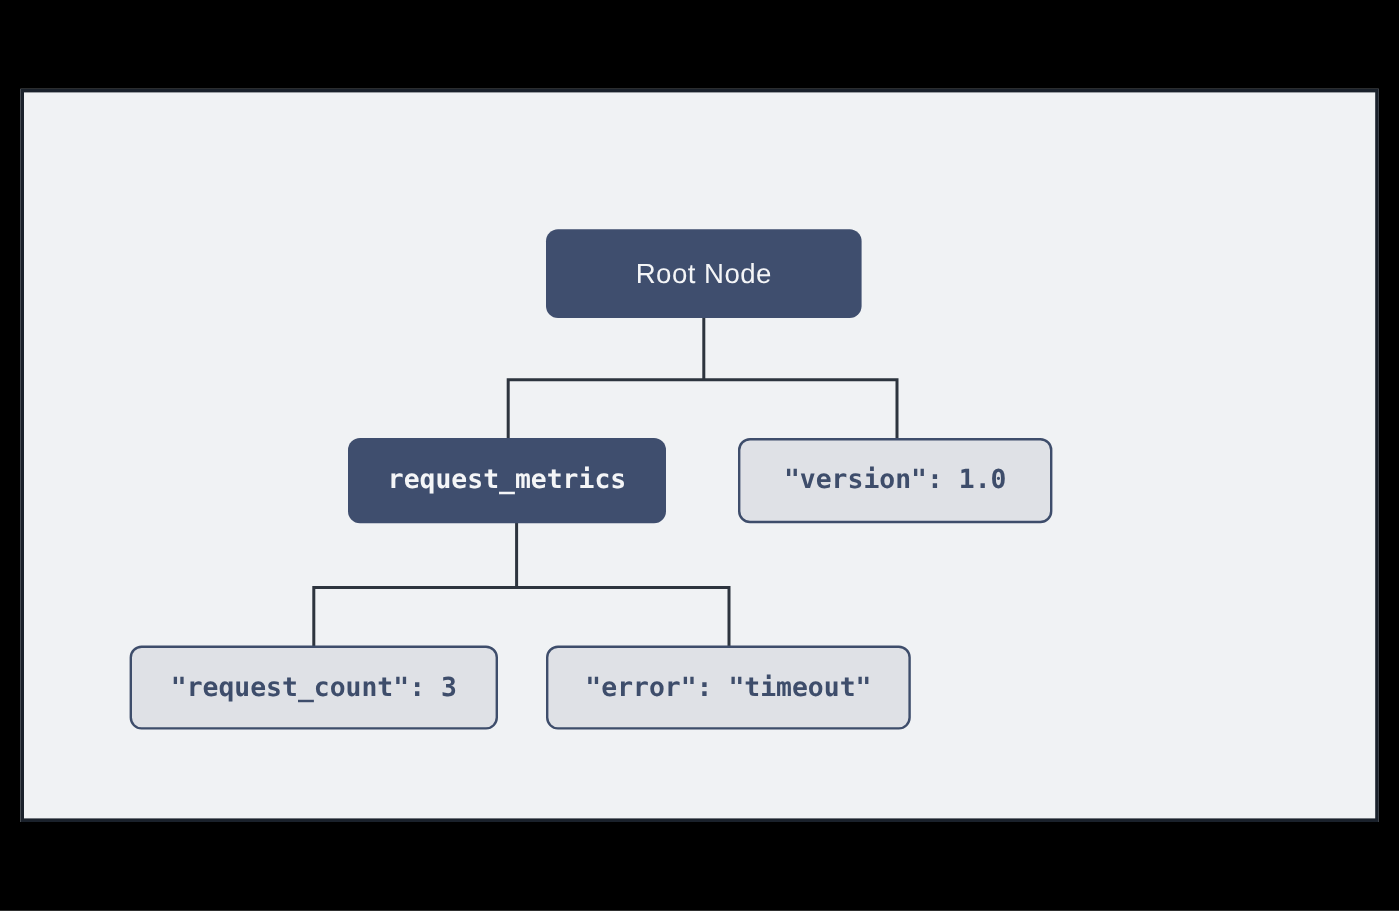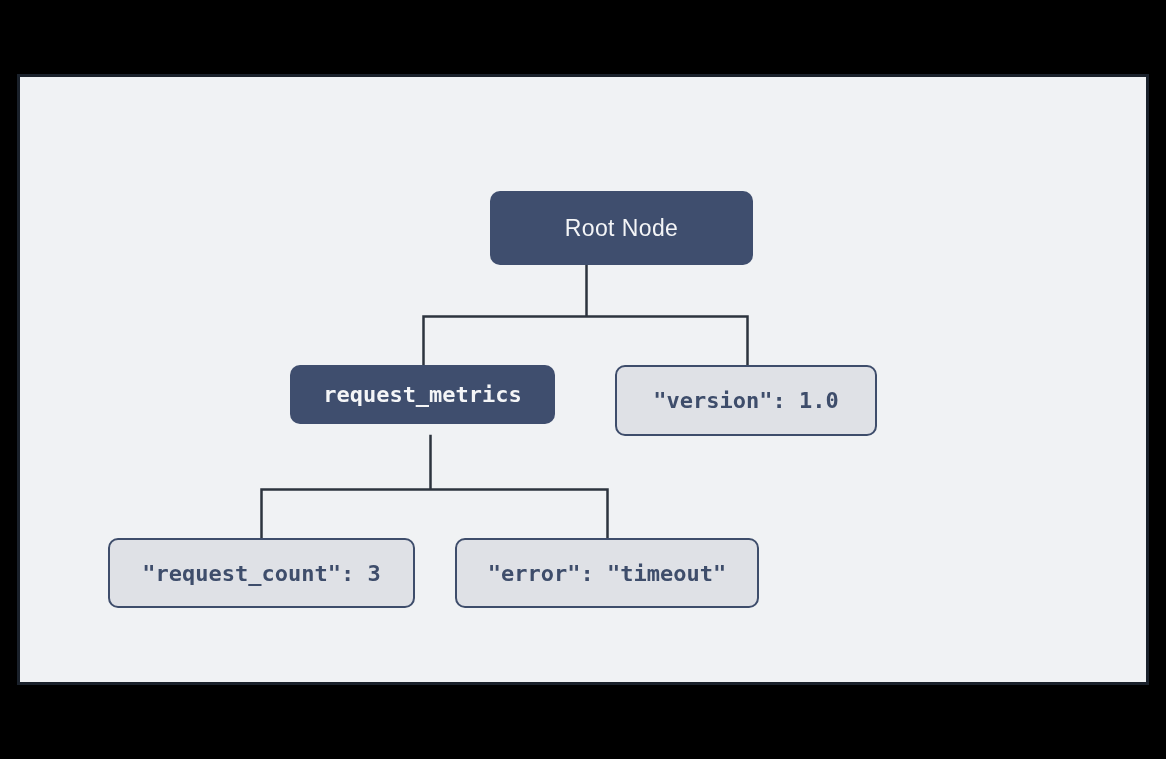--- a/index.html
+++ b/index.html
@@ -71,25 +71,25 @@
 </head>
 <body>
 
 <div class="panel"></div>
 
 <svg class="connectors" viewBox="0 0 1166 759" xmlns="http://www.w3.org/2000/svg">
   <path d="M586.5,265 L586.5,316.5 M423.5,316.5 L747.5,316.5 M423.5,316.5 L423.5,366 M747.5,316.5 L747.5,366"></path>
   <path d="M430.5,436 L430.5,489.5 M261.5,489.5 L607.5,489.5 M261.5,489.5 L261.5,539 M607.5,489.5 L607.5,539"></path>
 </svg>
 
-<div class="node branch sans" style="left:455px; top:191px; width:263px; height:74px;margin-left:35px;">
+<div class="node branch sans" style="left:455px; top:191px; width:263px; height:74px;">
   <span>Root Node</span>
 </div>
 
-<div class="node branch mono" style="left:290px; top:365px; width:265px; height:59px;">
+<div class="node branch mono" style="left:290px; top:365px; width:265px; height:71px;">
   <span>request_metrics</span>
 </div>
 
 <div class="node leaf mono" style="left:615px; top:365px; width:262px; height:71px;">
   <span>"version": 1.0</span>
 </div>
 
 <div class="node leaf mono" style="left:108px; top:538px; width:307px; height:70px;">
   <span>"request_count": 3</span>
 </div>

